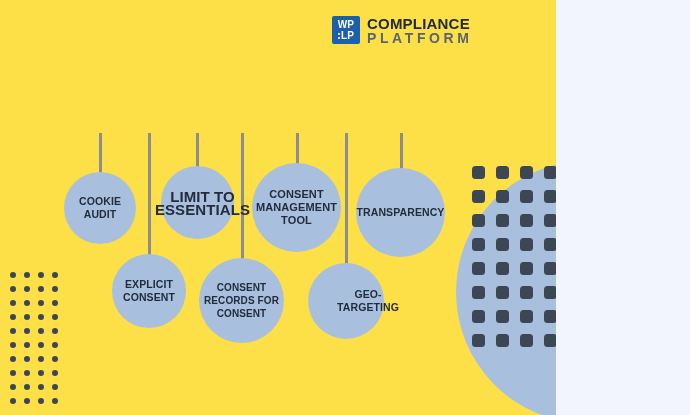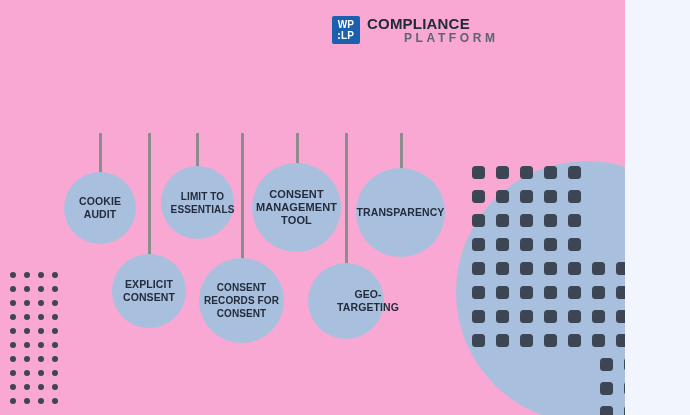--- a/index.html
+++ b/index.html
@@ -7,23 +7,23 @@
   body {
     width: 690px;
     height: 415px;
     background: #f2f5fd;
     font-family: "Liberation Sans", sans-serif;
     overflow: hidden;
   }
 
   #canvas {
     position: relative;
-    width: 625px;
+    width: 556px;
     height: 415px;
-    background: #f9a8d4;
+    background: #fde047;
     overflow: hidden;
   }
 
   
   .big-circle {
     position: absolute;
     left: 456px;
     top: 161px;
     width: 262px;
     height: 262px;
@@ -119,26 +119,25 @@
 
   .logo-text { display: flex; flex-direction: column; }
   .logo-text .l1 {
     font-size: 15px;
     font-weight: bold;
     color: #222a38;
     letter-spacing: 0.2px;
     line-height: 16px;
   }
   .logo-text .l2 {
-    font-size: 12px;
+    font-size: 14px;
     font-weight: bold;
     color: #5a6473;
     letter-spacing: 3.6px;
     line-height: 12px;
-    margin-left: 37px;
   }
 
   
   .title-banner {
     position: absolute;
     left: 62px;
     top: 75px;
     width: 452px;
     height: 58px;
     background: #a8c0dd;
@@ -501,21 +500,21 @@
       <div class="connector" style="left: 345px; top: 133px; height: 131px;"></div>
       <div class="connector" style="left: 400px; top: 133px; height: 36px;"></div>
     </div>
 
 
   <div id="nodes">
       <div class="node" style="left: 64px; top: 172px; width: 72px; height: 72px;">
         <span style="font-size: 10.5px;">COOKIE AUDIT</span>
       </div>
       <div class="node" style="left: 161px; top: 166px; width: 73px; height: 73px;">
-        <span style="font-size: 10px; padding-left: 12px;">LIMIT TO ESSENTIALS</span>
+        <span style="font-size: 15px; padding-left: 12px;">LIMIT TO ESSENTIALS</span>
       </div>
       <div class="node" style="left: 252px; top: 163px; width: 89px; height: 89px;">
         <span style="font-size: 11px; text-align: center;">CONSENT MANAGEMENT TOOL</span>
       </div>
       <div class="node" style="left: 356px; top: 168px; width: 89px; height: 89px;">
         <span style="font-size: 10.5px;">TRANSPARENCY</span>
       </div>
       <div class="node" style="left: 112px; top: 254px; width: 74px; height: 74px;">
         <span style="font-size: 10.5px;">EXPLICIT CONSENT</span>
       </div>

